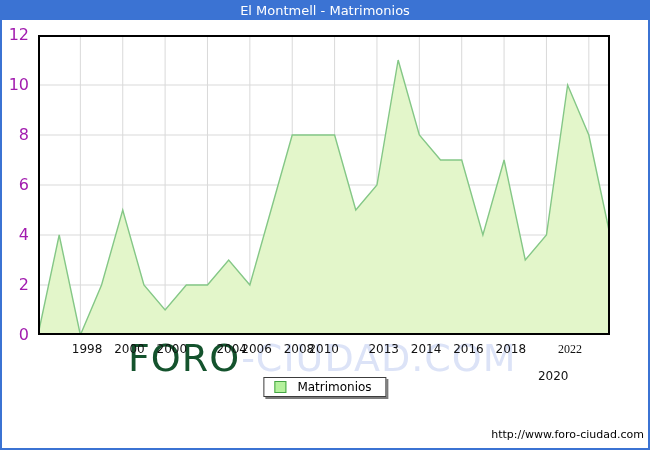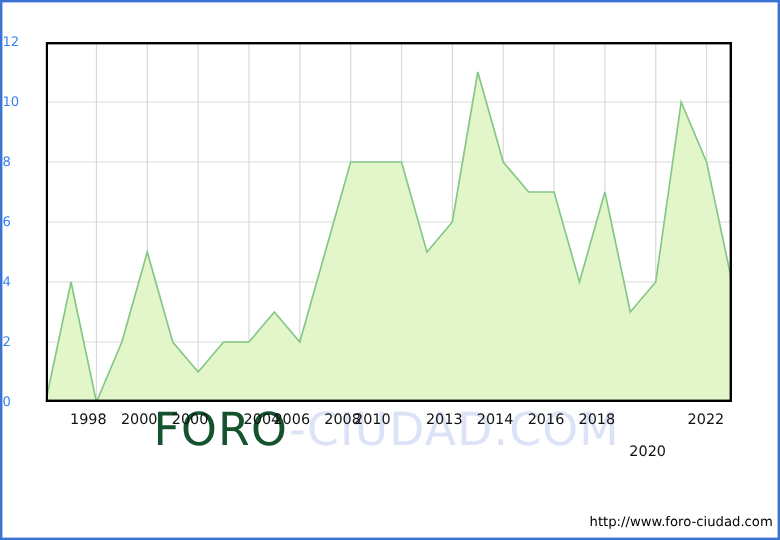--- a/index.html
+++ b/index.html
@@ -16,44 +16,47 @@
     position:absolute;left:126px;top:334px;z-index:1;
     font-size:38px;letter-spacing:1px;white-space:nowrap;font-weight:normal;
   }
   .wm-gray{color:#14532d;}
   .wm-blue{color:#dce3f7;}
   .plot{
     position:absolute;left:36px;top:33px;width:572px;height:300px;z-index:2;
   }
   .y-tick{
     position:absolute;left:0;width:27px;height:14px;line-height:14px;
-    font-size:11px;color:#3b82f6;z-index:3;
+    text-align:right;font-size:16px;color:#a21caf;z-index:3;
   }
   .x-tick{
     position:absolute;width:44px;height:14px;line-height:14px;top:340px;
-    text-align:left;font-size:12px;color:#111111;z-index:3;
+    text-align:right;font-size:12px;color:#111111;z-index:3;
   }
   .legend{
     position:absolute;top:375px;left:50%;transform:translateX(-50%);z-index:4;
     background:#ffffff;border:1px solid #3c3c3c;box-shadow:2px 2px 0 #7a7a7a;
     height:18px;display:flex;align-items:center;padding:0 14px 0 10px;gap:11px;
   }
   .swatch{
     width:10px;height:10px;background:#b4f19c;border:1px solid #44a544;
     display:inline-block;flex:0 0 auto;
   }
   .legend-label{font-size:12px;color:#000000;white-space:nowrap;}
   .footer{
     position:absolute;right:4px;top:426px;font-size:11px;color:#000000;z-index:4;
   }
 </style>
 </head>
 <body>
 
 <div class="frame">
+  <div class="titlebar">
+    <span>El Montmell - Matrimonios</span>
+  </div>
 
   <div class="watermark"><span class="wm-gray">FORO</span><span class="wm-blue">-CIUDAD.COM</span></div>
 
   <div id="yticks">
       <div class="y-tick" style="top: 326px;">0</div>
       <div class="y-tick" style="top: 276px;">2</div>
       <div class="y-tick" style="top: 226px;">4</div>
       <div class="y-tick" style="top: 176px;">6</div>
       <div class="y-tick" style="top: 126px;">8</div>
       <div class="y-tick" style="top: 76px;">10</div>
@@ -94,18 +97,22 @@
       <div class="x-tick" style="left: 141.111px;">2000</div>
       <div class="x-tick" style="left: 170px; padding-left: 31px;">2004</div>
       <div class="x-tick" style="left: 225.852px;">2006</div>
       <div class="x-tick" style="left: 268.222px;">2008</div>
       <div class="x-tick" style="left: 293px;">2010</div>
       <div class="x-tick" style="left: 352.963px;">2013</div>
       <div class="x-tick" style="left: 395.333px;">2014</div>
       <div class="x-tick" style="left: 437.704px;">2016</div>
       <div class="x-tick" style="left: 480.074px;">2018</div>
       <div class="x-tick" style="left: 522.444px; margin-top: 27px;">2020</div>
-      <div class="x-tick" style="left: 571px;">2022</div>
+      <div class="x-tick" style="left: 536px; font-family: Liberation Serif, serif;">2022</div>
     </div>
 
+  <div class="legend">
+    <span class="swatch"></span>
+    <span class="legend-label">Matrimonios</span>
+  </div>
 
   <div class="footer">http://www.foro-ciudad.com</div>
 </div>
 
 </body></html>

